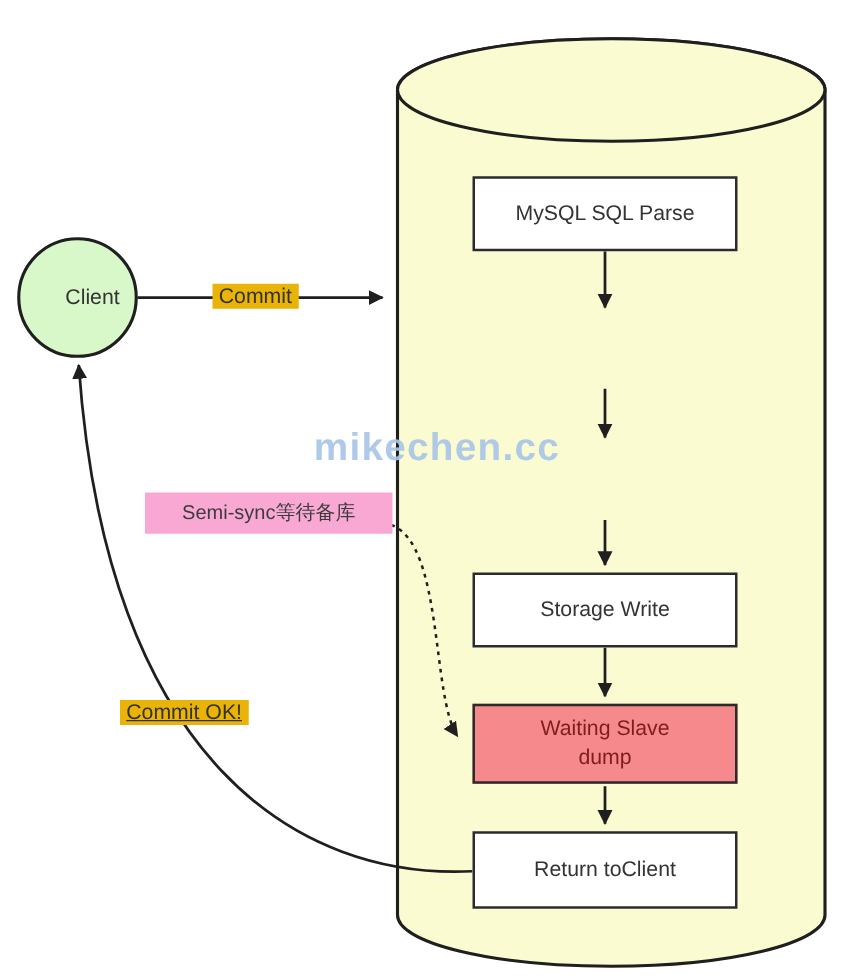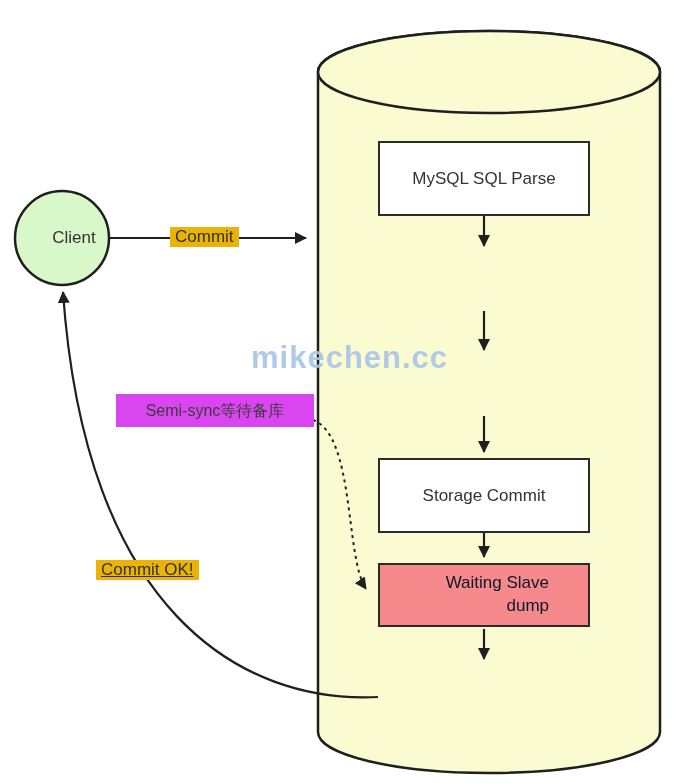--- a/index.html
+++ b/index.html
@@ -1,43 +1,43 @@
 <!DOCTYPE html>
 <html><head>
 <meta charset="utf-8">
 <style>
   * { margin: 0; padding: 0; box-sizing: border-box; }
   html, body { background: #ffffff; font-family: "Liberation Sans", sans-serif; }
   .canvas { position: relative; width: 687px; height: 783px; background: #ffffff; overflow: hidden; }
   .layer { position: absolute; inset: 0; }
 
   .step-box {
-    position: absolute; left: 378px; width: 212px; height: 75px;
+    position: absolute; left: 378px; width: 212px; height: 60px;
     background: #ffffff; border: 2px solid #2b2b2b;
     display: flex; align-items: center; justify-content: center;
     font-size: 17px; color: #333333; text-align: center;
   }
-  .step-box.highlight { background: #F5898C; color: #0f172a; height: 64px; text-align: right; }
+  .step-box.highlight { background: #F5898C; color: #7f1d1d; height: 64px; }
   .step-box.highlight span { display: inline-block; max-width: 130px; line-height: 1.35; }
 
   .client-label {
     position: absolute; left: 14px; top: 228px; width: 120px;
     text-align: center; font-size: 17px; color: #333333;
   }
 
   .edge-label {
     position: absolute; font-size: 17px; color: #333333;
     background: #eab308; padding: 0 5px; white-space: nowrap;
   }
   .edge-label.commit { left: 170px; top: 227px; }
   .edge-label.commit-ok { left: 96px; top: 560px; text-decoration: underline; }
 
   .note {
     position: absolute; left: 116px; top: 394px; width: 198px;
-    padding: 5px 0; background: #d946ef; text-align: center;
+    padding: 5px 0; background: #f9a8d4; text-align: center;
     font-size: 16px; color: #3c3c3c; line-height: 1.45;
   }
 
   .watermark {
     position: absolute; left: 251px; top: 340px;
     font-size: 31px; font-weight: bold; color: #A9C6E8;
     letter-spacing: 1px; opacity: 0.92; white-space: nowrap;
   }
 </style>
 </head>
@@ -79,19 +79,22 @@
   <div class="edge-label commit-ok">Commit OK!</div>
 
   <div class="note">
     <div>Semi-sync等待备库</div>
   </div>
 
   <div class="step-box" style="top:141px">
     <span>MySQL SQL Parse</span>
   </div>
   <div class="step-box" style="top:458px">
-    <span>Storage Commit</span>
+    <span>Storage Write</span>
   </div>
   <div class="step-box highlight" style="top:563px">
     <span>Waiting Slave dump</span>
+  </div>
+  <div class="step-box" style="top:665px;height:62px">
+    <span>Return toClient</span>
   </div>
 
 </div>
 
 </body></html>

